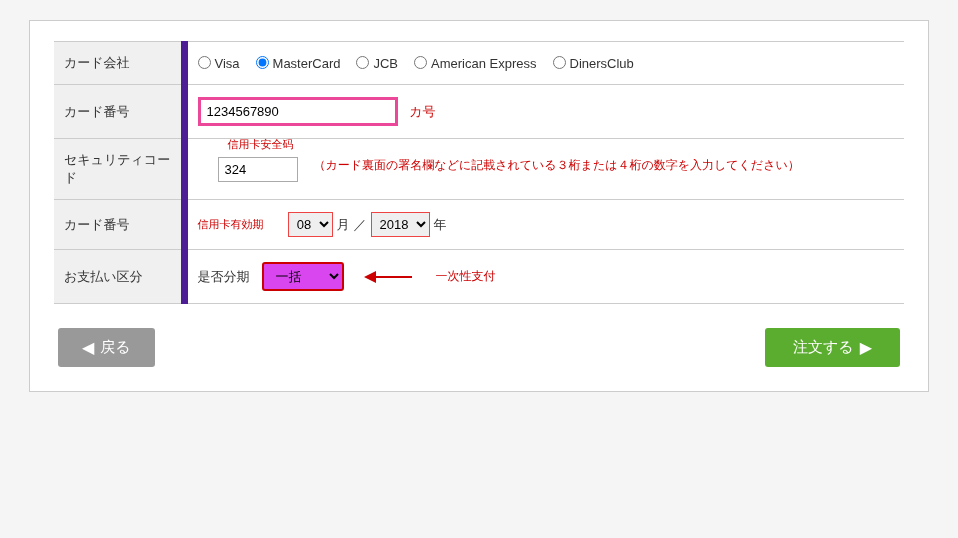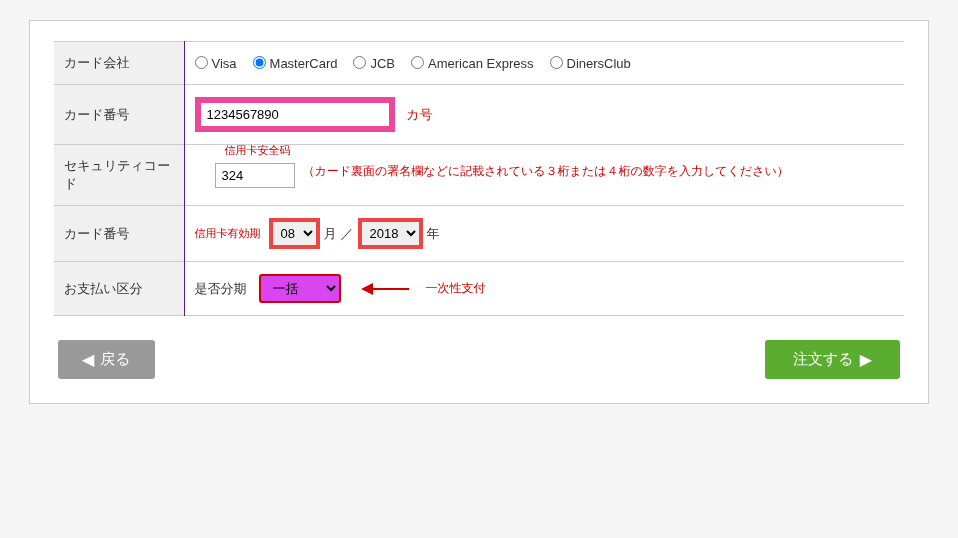--- a/index.html
+++ b/index.html
@@ -39,21 +39,21 @@
     }
     .form-table td {
       padding: 12px 10px;
       vertical-align: middle;
     }
     .label-cell {
       background: #f0f0f0;
       width: 130px;
       font-weight: normal;
       color: #333;
-      border-right: 1px solid #4c1d95;
+      border-right: 7px solid #4c1d95;
     }
     .value-cell {
       background: #fff;
       padding-left: 20px;
     }
     .radio-group {
       display: flex;
       align-items: center;
       gap: 16px;
     }
@@ -62,21 +62,21 @@
       align-items: flex-start;
       gap: 4px;
       cursor: pointer;
     }
     input[type="radio"] {
       cursor: pointer;
     }
     .card-number-input {
       width: 200px;
       padding: 4px 6px;
-      border: 6px solid #ec4899;
+      border: 3px solid #ec4899;
       font-size: 13px;
     }
     .card-label-red {
       color: #cc0000;
       margin-left: 8px;
       font-size: 13px;
     }
     .security-wrapper {
       position: relative;
       display: flex;
@@ -92,36 +92,37 @@
     .security-input {
       width: 80px;
       padding: 4px 6px;
       border: 1px solid #aaa;
       font-size: 13px;
       margin-left: 20px;
     }
     .security-hint {
       color: #cc0000;
       font-size: 12px;
-      margin-left: 8px;
+      margin-left: 16px;
     }
     .expiry-wrapper {
       display: flex;
       align-items: center;
       gap: 4px;
     }
     .expiry-annotation {
       color: #cc0000;
       font-size: 11px;
-      margin-right: 4px;
+      margin-right: 20px;
     }
     select.expiry-select {
       padding: 3px 4px;
-      border: 4px solid #ef4444;
-      font-size: 13px;
+      border: 1px solid #ef4444;
+      font-size: 13px;
+      text-align: center;
     }
     .payment-wrapper {
       display: flex;
       align-items: center;
       gap: 12px;
       position: relative;
     }
     .payment-yesno {
       color: #333;
       font-size: 13px;
@@ -134,21 +135,21 @@
       padding: 4px 24px 4px 8px;
       border: 2px solid #cc0000;
       border-radius: 3px;
       font-size: 13px;
       background: #d946ef;
       appearance: auto;
     }
     .arrow-annotation {
       display: flex;
       align-items: center;
-      gap: 15px;
+      gap: 22px;
       margin-left: 8px;
       text-align: right;
     }
     .annotation-text-red {
       color: #cc0000;
       font-size: 12px;
     }
     .count-select {
       width: 60px;
       padding: 3px 4px;

